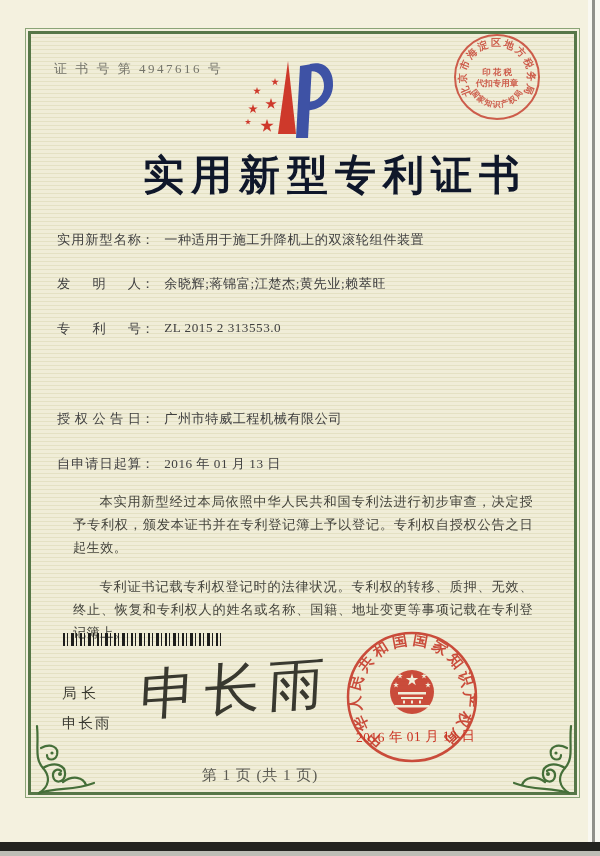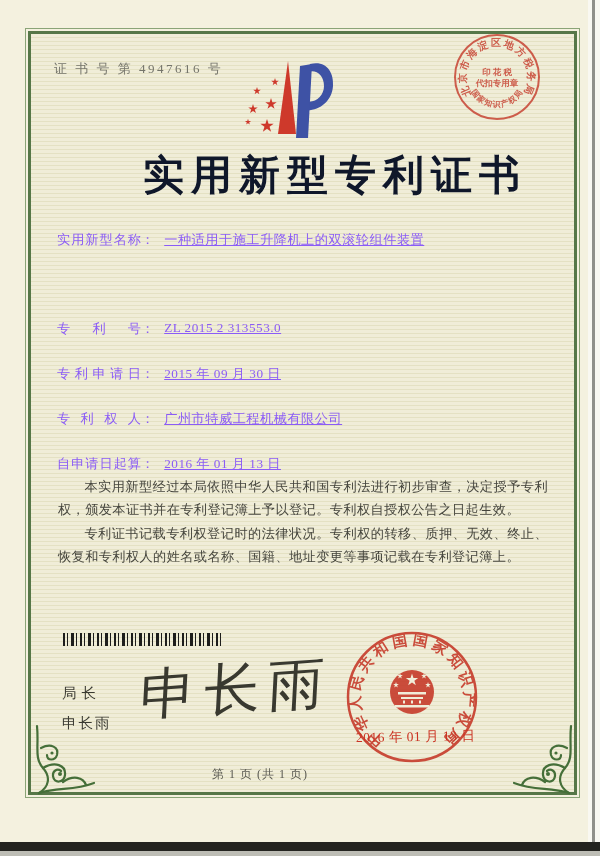--- a/index.html
+++ b/index.html
@@ -8,42 +8,42 @@
   
   .frame{position:absolute;left:25px;top:28px;width:553px;height:768px;
          border:1px solid #8aa477;z-index:1;}
   .frame-inner{position:absolute;inset:2px;border:3px solid #567748;
          background:repeating-linear-gradient(180deg,#f0edd8 0px,#f0edd8 3px,#e4e1c3 3px,#e4e1c3 4px);}
   
   .cert-no{position:absolute;left:54px;top:60px;font-size:13px;letter-spacing:2.5px;
          color:#74746a;z-index:3;}
   .title{position:absolute;left:16px;right:0;top:148px;text-align:center;font-size:41px;
          font-weight:700;letter-spacing:7px;text-indent:7px;color:#0f172a;z-index:3;}
-  .frow{position:absolute;left:57px;font-size:13.2px;color:#8b5cf6;z-index:3;white-space:nowrap;text-decoration:underline;}
+  .frow{position:absolute;left:57px;font-size:13.2px;color:#404040;z-index:3;white-space:nowrap;}
   .flabel{display:inline-block;width:84px;text-align:justify;text-align-last:justify;vertical-align:top;}
   .fcolon{display:inline-block;vertical-align:top;}
   .fvalue{margin-left:10px;letter-spacing:0.5px;}
   .paras{position:absolute;left:57px;top:474px;width:492px;z-index:3;
          font-size:13.2px;line-height:23px;color:#45453d;text-align:justify;letter-spacing:0.4px;}
-  .paras p{margin:1px;text-indent:2em;}
+  .paras p{margin:16px;text-indent:2em;}
   .barcode{position:absolute;left:63px;top:633px;width:158px;height:13px;z-index:3;
          background:repeating-linear-gradient(90deg,#1e1e1c 0 2px,transparent 2px 4px,
            #1e1e1c 4px 5px,transparent 5px 8px,#1e1e1c 8px 11px,transparent 11px 13px,
            #1e1e1c 13px 14px,transparent 14px 17px);}
   .signer-role{position:absolute;left:62px;top:684px;font-size:14.5px;letter-spacing:5px;color:#3a3a32;z-index:3;}
   .signer-name{position:absolute;left:62px;top:714px;font-size:14.5px;letter-spacing:2px;color:#3a3a32;z-index:3;}
   .sig-script{position:absolute;left:140px;top:652px;font-size:56px;color:#26261e;z-index:4;
          letter-spacing:8px;opacity:.9;transform:rotate(-4deg) skewX(-7deg);
          font-family:"DejaVu Serif",serif;}
   .seal-main{position:absolute;left:345px;top:630px;width:134px;height:134px;z-index:4;opacity:.9;}
   .seal-date{position:absolute;left:356px;top:728px;font-size:13.5px;color:#cb3323;z-index:5;
          letter-spacing:0.5px;transform:rotate(-1deg);}
   .seal-tax{position:absolute;left:452px;top:32px;width:90px;height:90px;z-index:4;opacity:.8;}
   .logo{position:absolute;left:240px;top:60px;width:95px;height:84px;z-index:3;}
-  .footer{position:absolute;left:185px;top:766px;width:150px;text-align:center;font-size:12px;
+  .footer{position:absolute;left:185px;top:766px;width:150px;text-align:center;font-size:15px;
          color:#5a5a52;letter-spacing:1px;z-index:3;}
   .orn{position:absolute;width:70px;height:74px;z-index:2;}
   .orn-left{left:29px;top:722px;}
   .orn-right{left:509px;top:722px;transform:scaleX(-1);}
   
   .scan-bottom{position:absolute;left:0;top:842px;width:600px;height:9px;background:#23231f;z-index:9;}
   .scan-bottom2{position:absolute;left:0;top:851px;width:600px;height:5px;background:#bdbdb5;z-index:9;}
   .scan-right{position:absolute;left:588px;top:0;width:12px;height:856px;background:#f9f8f1;z-index:8;}
   .scan-right-line{position:absolute;left:592px;top:0;width:3px;height:856px;background:#90908a;z-index:9;}
 </style>
@@ -112,28 +112,28 @@
     </text>
     <text x="45" y="43" text-anchor="middle" font-size="8.5" fill="#c53a2a" font-weight="bold">印 花 税</text>
     <text x="45" y="54" text-anchor="middle" font-size="8.5" fill="#c53a2a" font-weight="bold">代扣专用章</text>
   </svg>
 
   <div class="title">实用新型专利证书</div>
 
   <div class="frow" style="top:231px">
     <span class="flabel">实用新型名称</span><span class="fcolon">：</span><span class="fvalue">一种适用于施工升降机上的双滚轮组件装置</span>
   </div>
+  <div class="frow" style="top:275px">
+    <span class="flabel">发明人</span><span class="fcolon">：</span><span class="fvalue">余晓辉;蒋锦富;江楚杰;黄先业;赖萃旺</span>
+  </div>
   <div class="frow" style="top:320px">
     <span class="flabel">专利号</span><span class="fcolon">：</span><span class="fvalue">ZL 2015 2 313553.0</span>
   </div>
-  <div class="frow" style="top:365px">
-    <span class="flabel">专利申请日</span><span class="fcolon">：</span><span class="fvalue">2015 年 09 月 30 日</span>
-  </div>
   <div class="frow" style="top:410px">
-    <span class="flabel">专利权人</span><span class="fcolon">：</span><span class="fvalue">广州市特威工程机械有限公司</span>
+    <span class="flabel">授权公告日</span><span class="fcolon">：</span><span class="fvalue">广州市特威工程机械有限公司</span>
   </div>
   <div class="frow" style="top:455px">
     <span class="flabel">自申请日起算</span><span class="fcolon">：</span><span class="fvalue">2016 年 01 月 13 日</span>
   </div>
 
   <div class="paras">
     <p>本实用新型经过本局依照中华人民共和国专利法进行初步审查，决定授予专利权，颁发本证书并在专利登记簿上予以登记。专利权自授权公告之日起生效。</p>
     <p>专利证书记载专利权登记时的法律状况。专利权的转移、质押、无效、终止、恢复和专利权人的姓名或名称、国籍、地址变更等事项记载在专利登记簿上。</p>
   </div>
 

